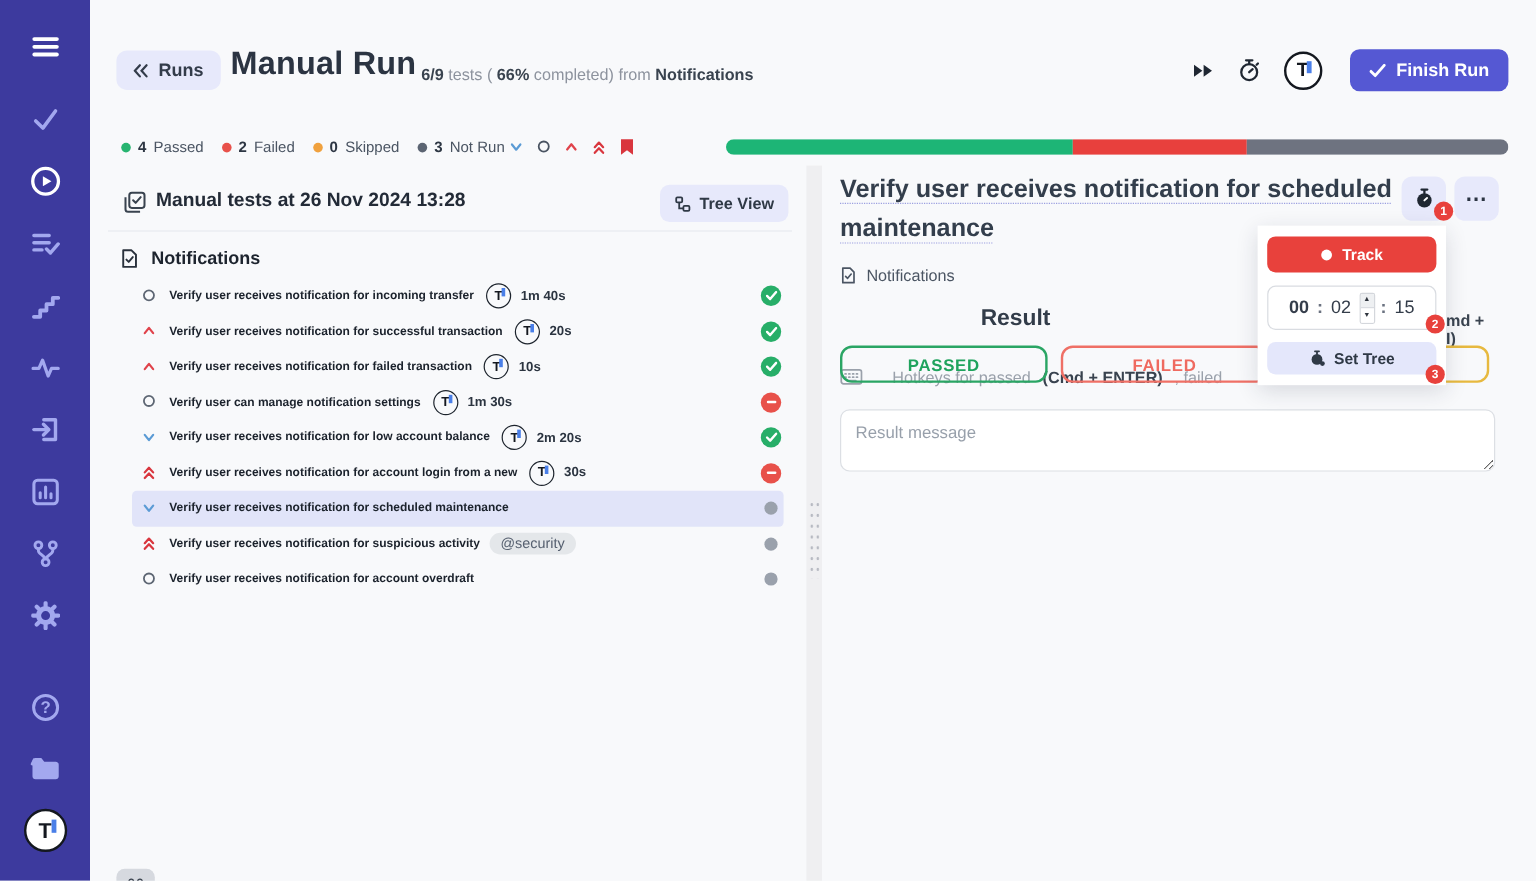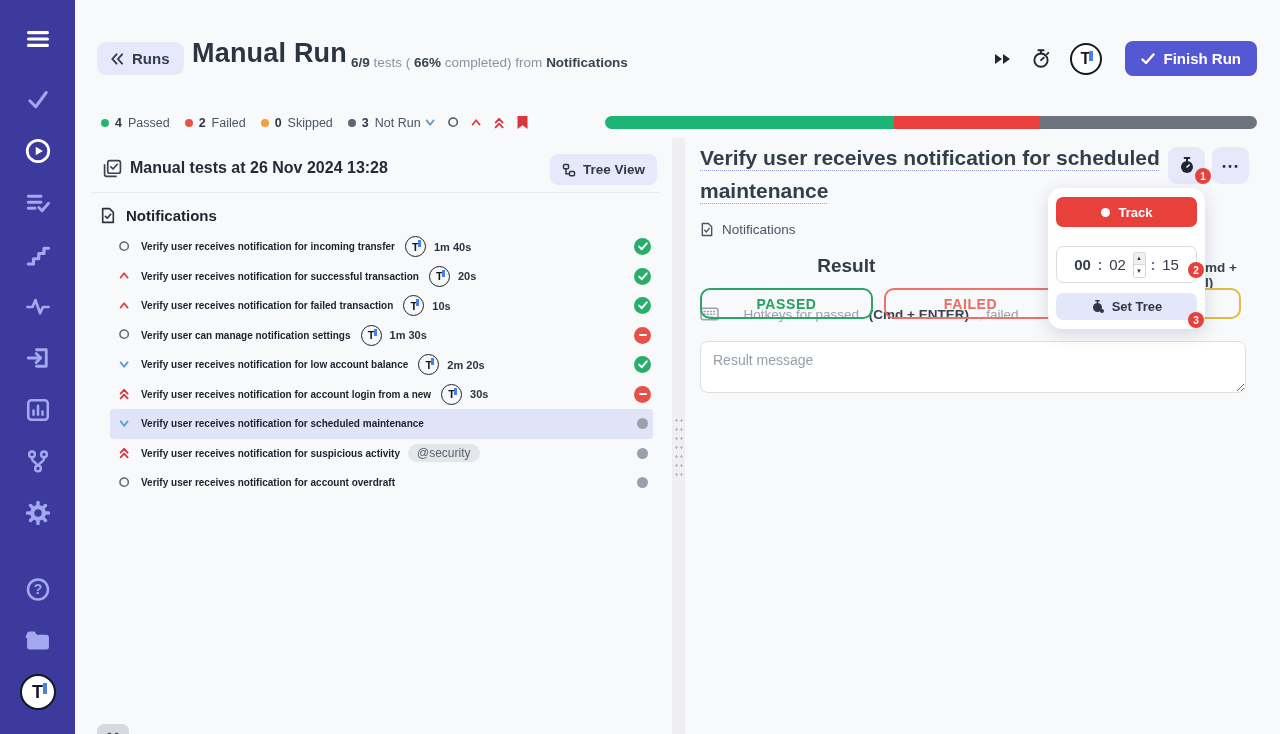--- a/index.html
+++ b/index.html
@@ -75,24 +75,24 @@
   .hk-tail { position:absolute; left:505px; top:119px; font-size:13.5px; font-weight:700; color:#39434f; }
   .verdicts { position:absolute; left:0; top:147px; display:flex; gap:11px; }
   .vbtn { width:173px; height:31px; border-radius:10px; background:transparent; font-family:inherit; font-size:14px; font-weight:800; letter-spacing:.6px; cursor:pointer; }
   .v-pass { border:2px solid #2aa564; color:#1fa35d; }
   .v-fail { border:2px solid #ef7066; color:#ef6a60; }
   .v-skip { border:2px solid #e7b93f; color:#d9a92f; }
   .msg { position:absolute; left:0; top:200px; width:546px; height:52px; border:1px solid #dcdfe4; border-radius:8px; padding:10px 12px; font-family:inherit; font-size:14px; color:#0f766e; background:#fff; resize:both; }
   .msg::placeholder { color:#98a0ab; }
 
   
-  .popover { position:absolute; left:973px; top:172px; width:157px; background:#fff; border-radius:14px; box-shadow:0 5px 18px rgba(30,35,60,.16); padding:9px 8px 9px; z-index:20; }
+  .popover { position:absolute; left:973px; top:172px; width:157px; background:#fff; border-radius:0; box-shadow:0 5px 18px rgba(30,35,60,.16); padding:9px 8px 9px; z-index:20; }
   .track-btn { width:100%; height:30px; border:none; border-radius:7px; background:#e8413c; color:#fff; font-family:inherit; font-size:13px; font-weight:700; display:flex; align-items:center; justify-content:center; gap:9px; cursor:pointer; }
   .track-btn .rec { width:9px; height:9px; border-radius:50%; background:#fff; }
-  .timebox { position:relative; margin-top:19px; height:37px; border:1px solid #d9dce1; border-radius:7px; background:#fff; display:flex; align-items:center; justify-content:center; gap:5px; font-size:15px; color:#343d4a; }
+  .timebox { position:relative; margin-top:11px; height:37px; border:1px solid #d9dce1; border-radius:7px; background:#fff; display:flex; align-items:center; justify-content:center; gap:5px; font-size:15px; color:#343d4a; }
   .timebox .tval { min-width:20px; text-align:center; cursor:text; }
   .timebox .h { font-weight:800; }
   .timebox .sep { color:#6b7280; font-weight:700; }
   .spin { width:13px; height:26px; display:flex; flex-direction:column; border:1px solid #d4d7dc; border-radius:2px; overflow:hidden; cursor:pointer; }
   .spin span { flex:1; display:flex; align-items:center; justify-content:center; font-size:6px; color:#30363f; background:#fff; }
   .spin span:first-child { background:#eef0f2; border-bottom:1px solid #d4d7dc; }
   .settime-btn { margin-top:10px; width:100%; height:27px; border:none; border-radius:7px; background:#e4e7fb; color:#2f3946; font-family:inherit; font-size:13px; font-weight:700; display:flex; align-items:center; justify-content:center; gap:7px; cursor:pointer; }
   svg { display:block; }
 </style>
 </head>

